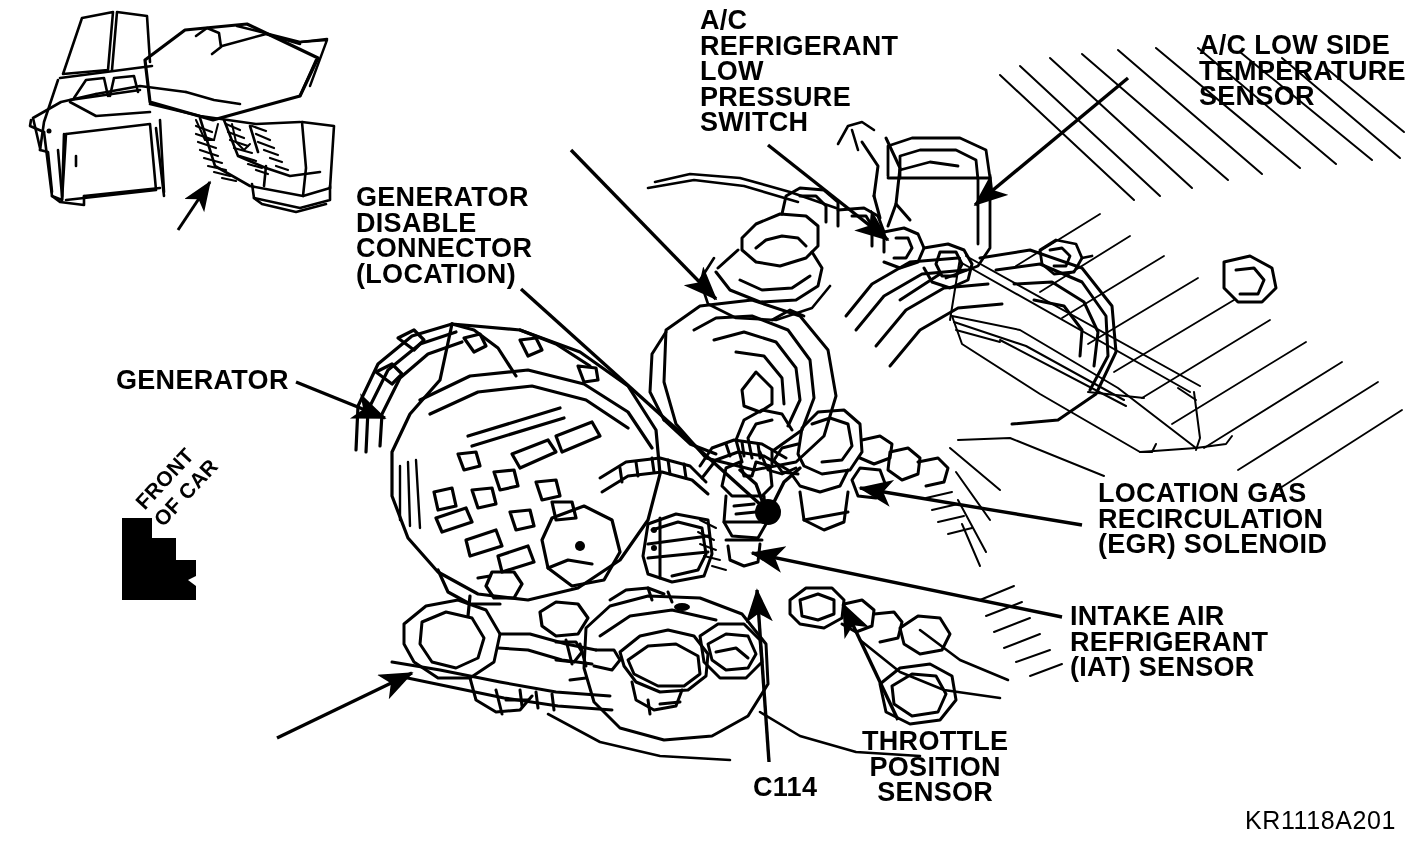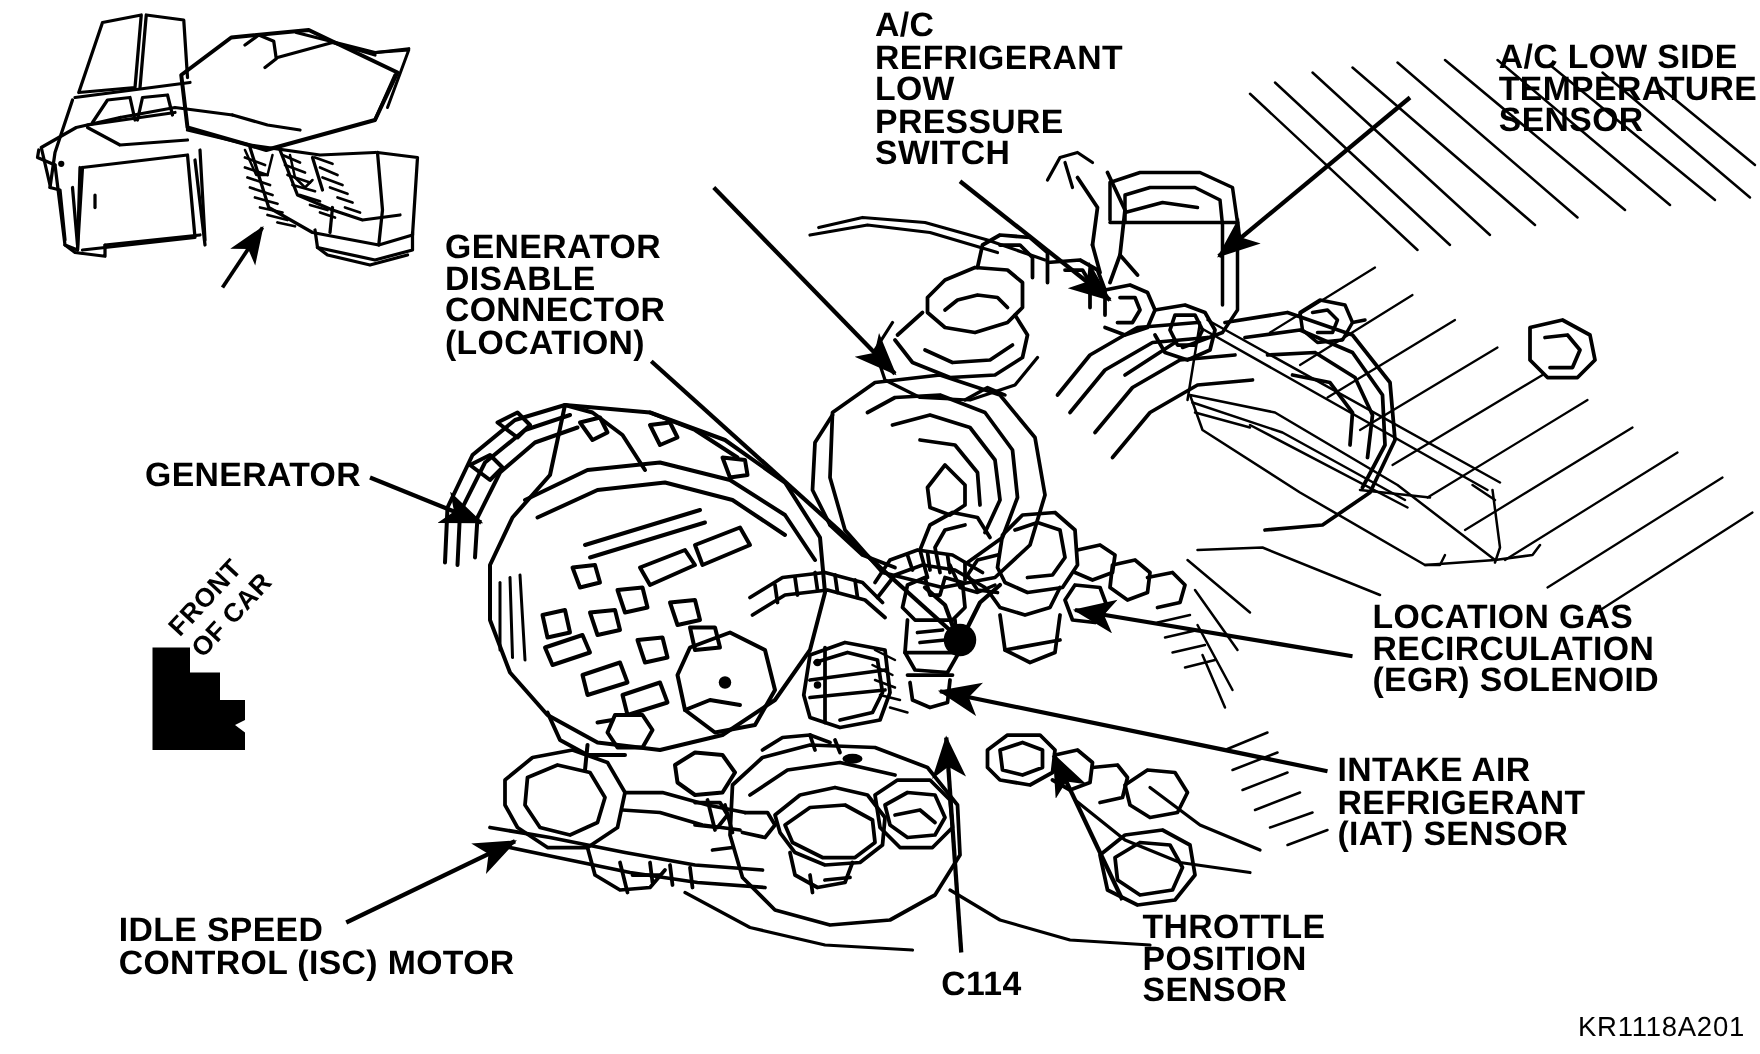--- a/index.html
+++ b/index.html
@@ -45,21 +45,21 @@
     line-height: 25px;
     letter-spacing: 0.4px;
     white-space: pre-line;
     color: #000000;
   }
   #figure-code {
     position: absolute;
     right: 12px;
     bottom: 8px;
     font-family: "Liberation Sans", sans-serif;
-    font-size: 22px;
+    font-size: 25px;
     letter-spacing: 0.6px;
     color: #000000;
   }
 </style>
 </head>
 <body>
 
 <div id="page">
 
   <svg id="art" viewBox="0 0 1408 843" preserveAspectRatio="none" xmlns="http://www.w3.org/2000/svg">
@@ -528,27 +528,25 @@
   <div class="callout" style="left:116px; top:368px;">GENERATOR</div>
 
   <div class="callout" style="left:1098px; top:481px;">LOCATION GAS
 RECIRCULATION
 (EGR) SOLENOID</div>
 
   <div class="callout" style="left:1070px; top:604px;">INTAKE AIR
 REFRIGERANT
 (IAT) SENSOR</div>
 
-  <div class="callout" style="left:914px; top:729px;">THROTTLE
+  <div class="callout" style="left:862px; top:729px;text-align:center;">THROTTLE
 POSITION
 SENSOR</div>
 
   <div class="callout" style="left:753px; top:775px;">C114</div>
 
-  <div class="callout" style="left:95px; top:732px;">IDLE SPEED
-CONTROL (ISC) MOTOR</div>
 
   <div id="front-of-car-label">FRONT
 OF CAR</div>
 
   <div id="figure-code">KR1118A201</div>
 
 </div>
 
 </body></html>

